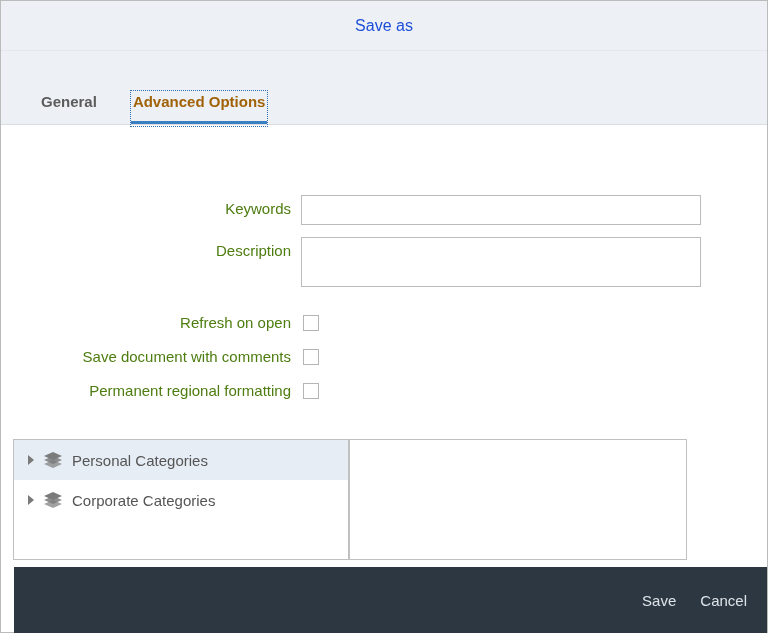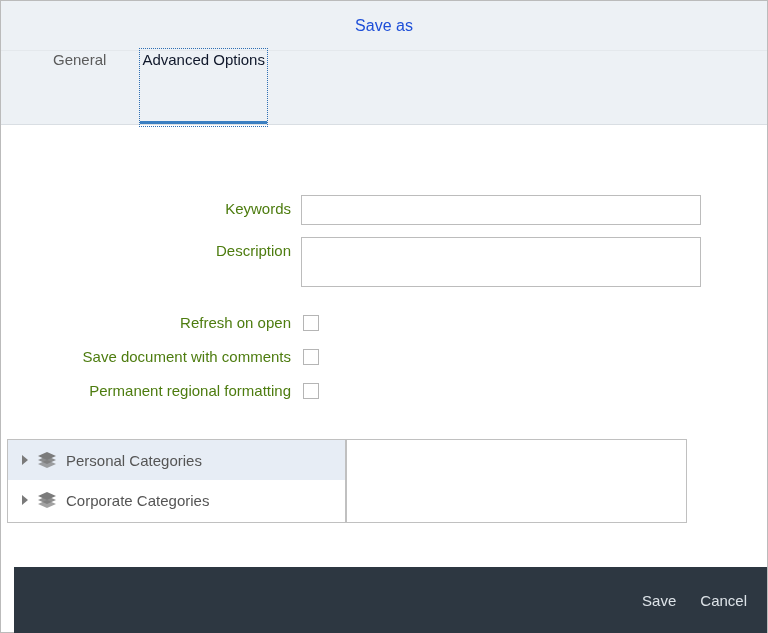--- a/index.html
+++ b/index.html
@@ -20,33 +20,35 @@
       display: flex;
       align-items: center;
       justify-content: center;
       color: #1d4ed8;
       font-size: 16px;
     }
     .tabs {
       height: 74px;
       background: #edf1f5;
       display: flex;
-      padding-left: 52px;
+      align-items: flex-end;
+      padding-left: 40px;
       gap: 36px;
       border-bottom: 1px solid #d9dee3;
+      font-weight: bold;
     }
     .tab {
       padding-bottom: 14px;
       font-size: 15px;
       color: #5b5b5b;
       cursor: pointer;
       position: relative;
     }
     .tab.active {
-      color: #0f172a;
+      color: #a16207;
       outline: 1px dotted #2e6fb4;
       outline-offset: 2px;
     }
     .tab.active::after {
       content: "";
       position: absolute;
       bottom: 0;
       left: -2px;
       right: -2px;
       height: 3px;
@@ -87,23 +89,23 @@
       width: 16px;
       height: 16px;
       border: 1px solid #b5b5b5;
       margin-top: 6px;
       margin-left: 2px;
       cursor: pointer;
     }
     .spacer { height: 10px; }
     .categories {
       display: flex;
-      margin: 40px 22px 0 6px;
+      margin: 40px 22px 0 12px;
       border: 1px solid #c0c0c0;
-      height: 84px;
+      height: 121px;
     }
     .categories-left {
       width: 50%;
       border-right: 2px solid #c0c0c0;
     }
     .categories-right {
       width: 50%;
     }
     .cat-item {
       height: 40px;

